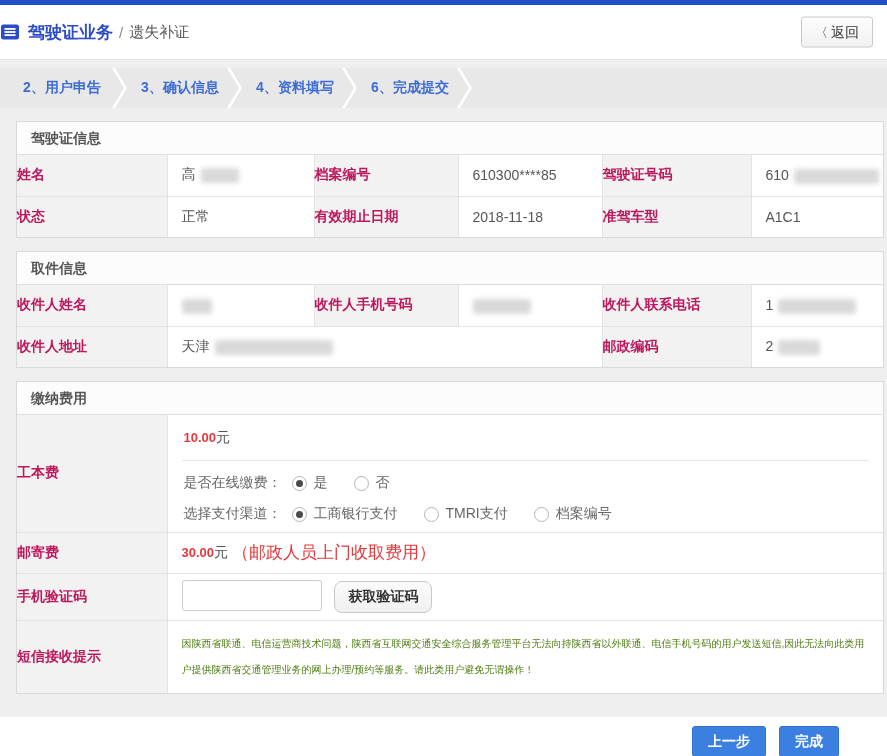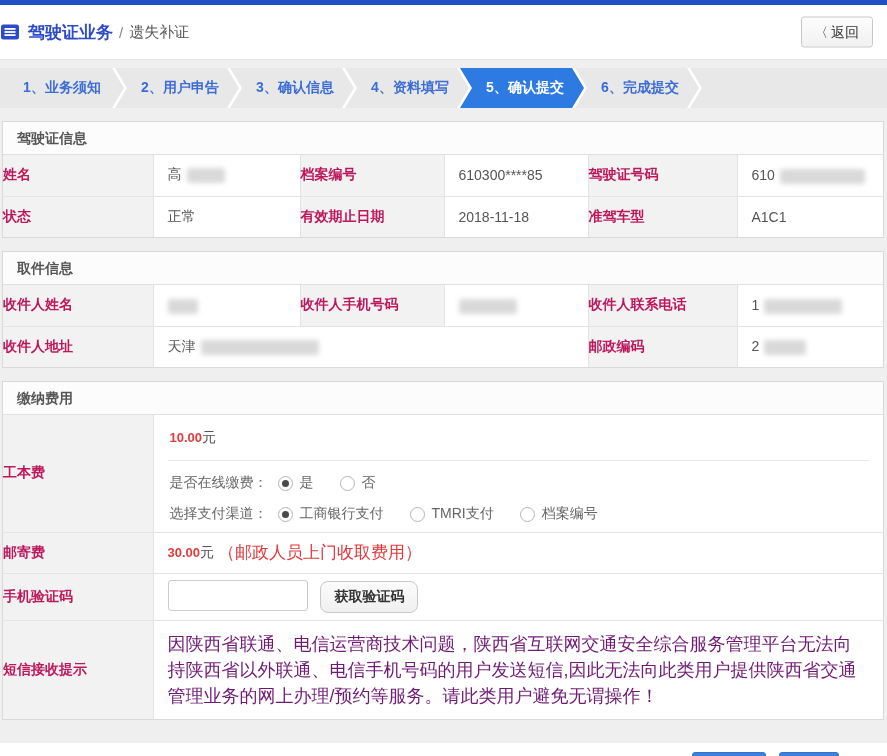--- a/index.html
+++ b/index.html
@@ -27,21 +27,21 @@
   .step { width: 124px; background: #e8e8e8; display: flex; align-items: center; justify-content: center;
     color: #3c6cd6; font-weight: bold; font-size: 14px; position: relative;
     clip-path: polygon(0 0, calc(100% - 12px) 0, 100% 50%, calc(100% - 12px) 100%, 0 100%, 12px 50%); 
     margin-left: -9px; padding-left: 6px; }
   .step:first-child { margin-left: 0; padding-left: 0;
     clip-path: polygon(0 0, calc(100% - 12px) 0, 100% 50%, calc(100% - 12px) 100%, 0 100%); }
   .step[data-active="true"] { background: #2d7ae2; color: #fff; }
   .step-filler { flex: 1; background: #e8e8e8; margin-left: -9px;
     clip-path: polygon(0 0, 100% 0, 100% 100%, 0 100%, 12px 50%); }
   
-  .card { background: #fff; border: 1px solid #d9d9d9; margin: 13px 3px 0 2px; }
+  .card { background: #fff; border: 1px solid #d9d9d9; margin: 13px 3px 0 16px; }
   .card-title { height: 33px; line-height: 32px; padding-left: 14px; background: #fcfcfc;
     border-bottom: 1px solid #e0e0e0; color: #555; font-weight: bold; font-size: 14px; }
   table { width: 100%; border-collapse: collapse; table-layout: fixed; }
   td { border: 1px solid #e3e3e3; height: 41px; font-size: 14px; vertical-align: middle; }
   tr td:first-child { border-left: none; } tr td:last-child { border-right: none; }
   tr:first-child td { border-top: none; } tr:last-child td { border-bottom: none; }
   td.lbl { background: #f2f2f2; text-align: left; padding-right: 12px; color: #be185d; font-weight: bold; }
   td.val { background: #fff; padding-left: 14px; color: #555; }
   .blur { display: inline-block; height: 15px; border-radius: 3px; background: #d9d9d9;
     filter: blur(2.5px); vertical-align: middle; margin-left: 5px; }
@@ -58,21 +58,21 @@
   .radio { width: 15px; height: 15px; border: 1px solid #b5b5b5; border-radius: 50%;
     background: #fff; display: inline-block; position: relative; margin-right: 7px; flex: none; }
   .opt[data-selected="true"] .radio::after { content: ""; position: absolute; left: 3px; top: 3px;
     width: 7px; height: 7px; border-radius: 50%; background: #4a4a4a; }
   .mail-row-inner { display: flex; align-items: center; }
   .code-input { width: 140px; height: 31px; border: 1px solid #ccc; border-radius: 3px;
     padding: 0 8px; font-size: 14px; font-family: inherit; color: #333; background: #fff; }
   .code-btn { height: 32px; margin-left: 9px; padding: 0 13px; background: linear-gradient(#fbfbfb,#f0f0f0);
     border: 1px solid #c8c8c8; border-radius: 8px; color: #333; font-size: 14px; font-weight: bold;
     cursor: pointer; font-family: inherit; }
-  .notice-text { margin: 10px 15px 10px 14px; line-height: 26px; color: #701a75; font-size: 18px; }
+  .notice-text { margin: 10px 15px 10px 14px; line-height: 26px; color: #4d7c0f; font-size: 10px; }
   
   .footer-panel { margin-top: 23px; height: 50px; background: #fff;
     display: flex; align-items: center; justify-content: flex-end; padding-right: 48px; gap: 13px; }
   .btn-blue { height: 31px; padding: 0 15px; background: #3b7fe0; border: 1px solid #3472cd;
     border-radius: 3px; color: #fff; font-size: 14px; font-weight: bold; cursor: pointer; font-family: inherit; }
 </style>
 </head>
 <body>
 
 <div class="topbar"></div>
@@ -90,33 +90,27 @@
   <span class="crumb-sep">/</span>
   <span class="subtitle">遗失补证</span>
   <button class="back-btn">
     <span class="chev">〈</span>
     <span>返回</span>
   </button>
 </div>
 
 <div class="stepbar">
   <div class="step" data-active="false">
-    <span>1、业务须知</span>
-  </div>
-  <div class="step" data-active="false">
     <span>2、用户申告</span>
   </div>
   <div class="step" data-active="false">
     <span>3、确认信息</span>
   </div>
   <div class="step" data-active="false">
     <span>4、资料填写</span>
-  </div>
-  <div class="step" data-active="true">
-    <span>5、确认提交</span>
   </div>
   <div class="step" data-active="false">
     <span>6、完成提交</span>
   </div>
   <div class="step-filler"></div>
 </div>
 
 <div class="card">
   <div class="card-title">驾驶证信息</div>
   <table>

